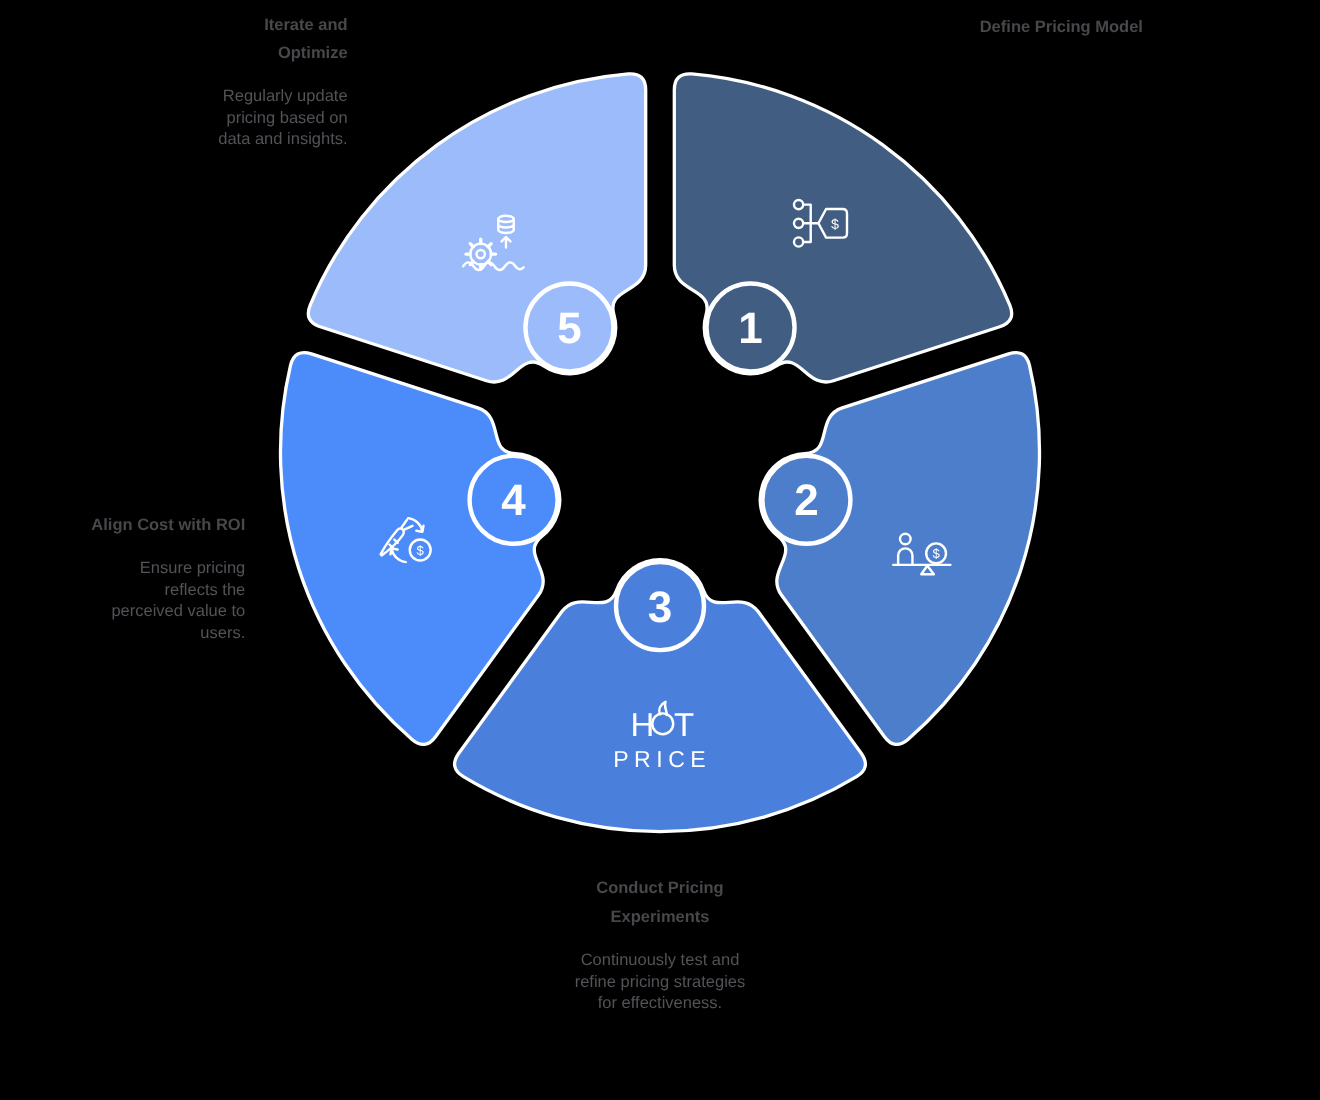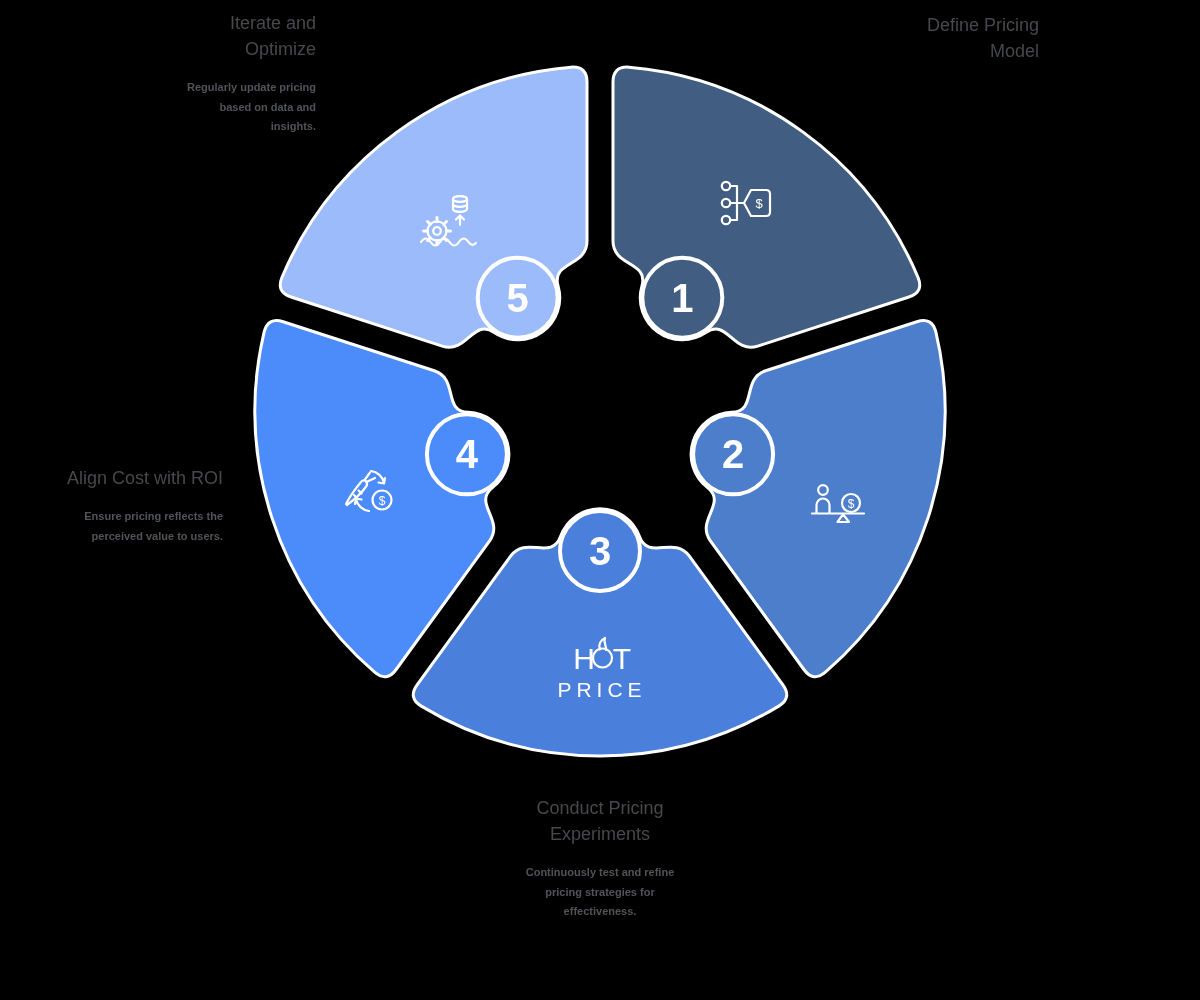--- a/index.html
+++ b/index.html
@@ -1,23 +1,23 @@
 <!DOCTYPE html>
 <html><head>
 <meta charset="utf-8">
 <style>
   html,body{margin:0;padding:0;background:#000;}
   body{width:1200px;height:1000px;position:relative;overflow:hidden;
        font-family:"Liberation Sans",sans-serif;}
   .stage{position:absolute;inset:0;}
   #diagram{position:absolute;left:0;top:0;width:1200px;height:1000px;}
   .tb{position:absolute;}
-  .tb h2{font-size:18px;line-height:26px;font-weight:400;margin:0 0 16px 0;
+  .tb h2{font-size:15px;line-height:26px;font-weight:700;margin:0 0 16px 0;
          color:var(--heading,#47484b);}
-  .tb p{font-size:11px;line-height:19.5px;font-weight:700;margin:0;
+  .tb p{font-size:15px;line-height:19.5px;font-weight:400;margin:0;
         color:var(--body,#515357);}
   .b1{left:881px;top:12px;width:158px;text-align:right;}
   .b2{left:971px;top:456px;width:145px;text-align:left;}
   .b3{left:500px;top:795px;width:200px;text-align:center;}
   .b3 h2{max-width:132px;margin-left:auto;margin-right:auto;margin-bottom:16px;}
   .b3 p{max-width:175px;margin-left:auto;margin-right:auto;}
   .b4{left:63px;top:465px;width:160px;text-align:right;}
   .b4 p{margin-left:20px;}
   .b5{left:176px;top:10px;width:140px;text-align:right;}
 </style>

